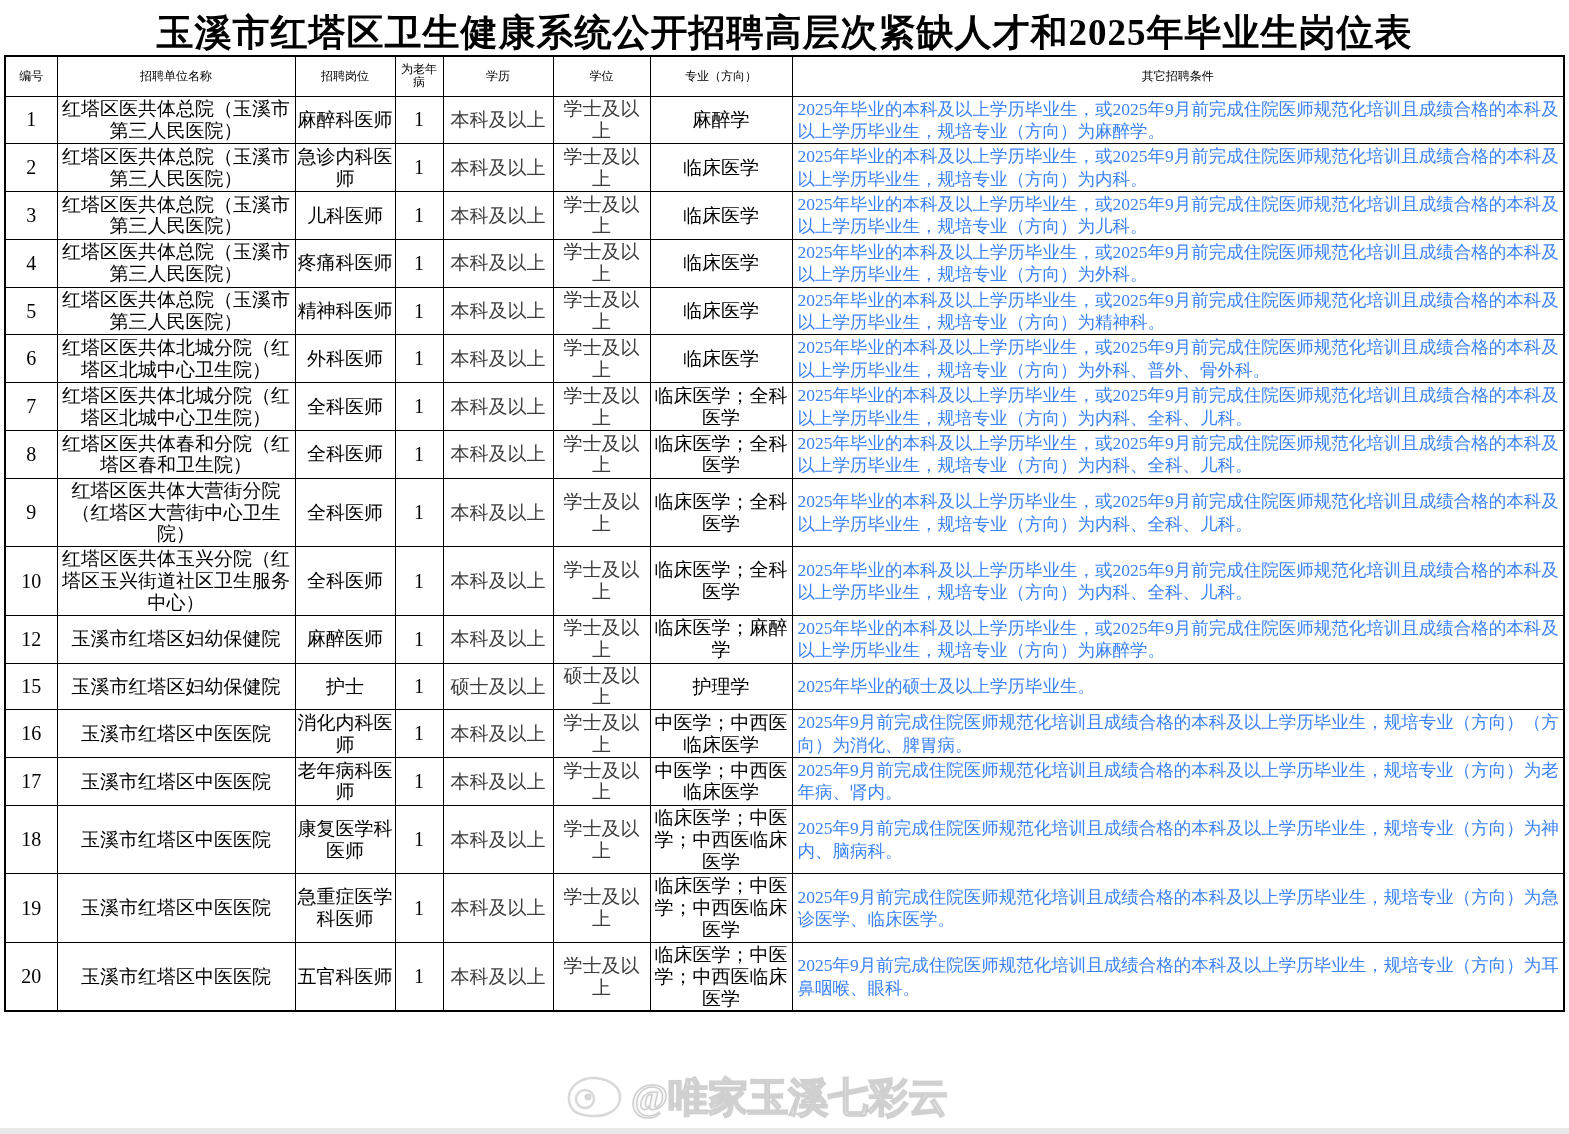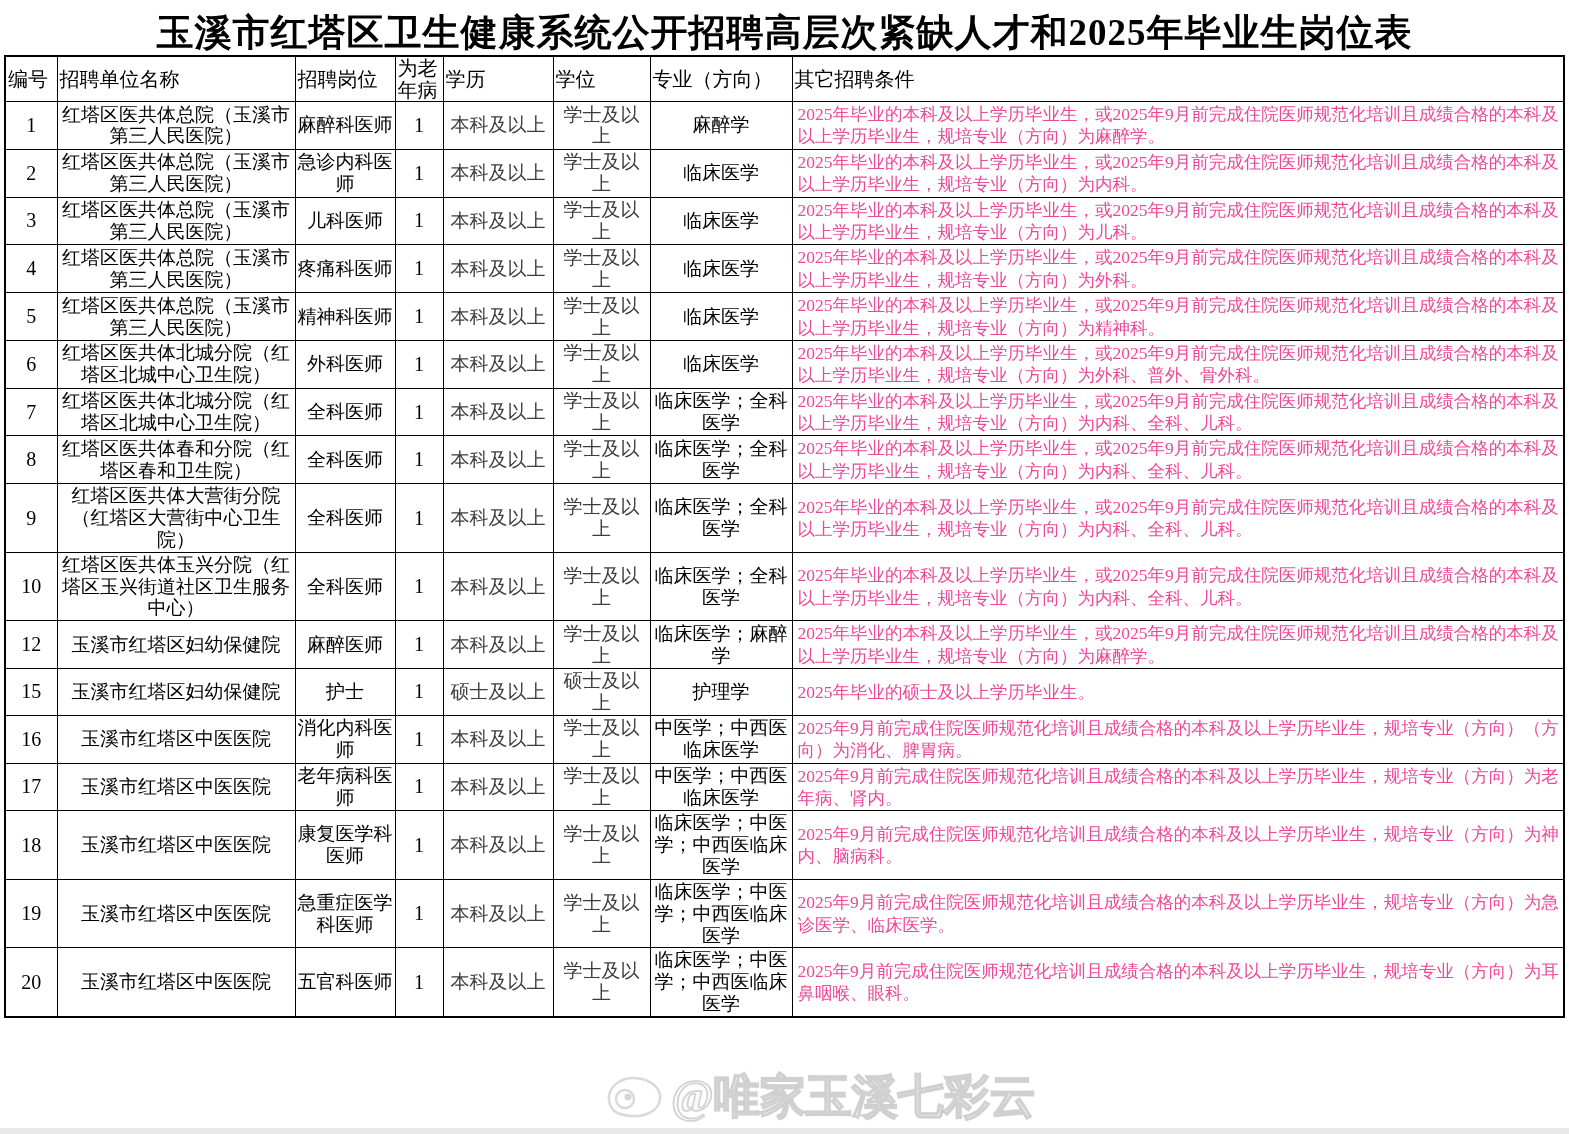--- a/index.html
+++ b/index.html
@@ -13,30 +13,30 @@
   }
   table.positions{
     border-collapse:collapse;table-layout:fixed;
     margin:0 auto;width:1559px;border:2px solid #000;
   }
   .positions th,.positions td{
     border:1px solid #000;overflow:hidden;
     font-weight:normal;vertical-align:middle;
   }
   .positions thead tr{height:40px;}
-  .positions th{font-size:20px;text-align:left;line-height:1.1;padding:0 2px;}
+  .positions th{font-size:12px;text-align:center;line-height:1.1;padding:0 2px;}
   .positions td{font-size:19px;text-align:center;line-height:1.15;padding:1px 2px;}
-  td.c-cond{text-align:left;font-size:17.5px;line-height:1.28;padding:1px 3px 1px 5px;color:#ec4899;}
+  td.c-cond{text-align:left;font-size:17.5px;line-height:1.28;padding:1px 3px 1px 5px;color:#3b82f6;}
   td.c-edu,td.c-deg{color:#3d3d3d;}
   td.c-no,td.c-count{font-size:20px;}
   .watermark{
-    position:absolute;left:605px;top:1066px;height:62px;
+    position:absolute;left:565px;top:1066px;height:62px;
     display:flex;align-items:center;gap:8px;pointer-events:none;
     color:rgba(255,255,255,0.80);
-    font-size:46px;font-weight:bold;white-space:nowrap;
+    font-size:40px;font-weight:bold;white-space:nowrap;
     -webkit-text-stroke:1.5px rgba(175,175,175,0.55);
     text-shadow:0 0 2px rgba(160,160,160,0.35);
   }
   .watermark svg{display:block;}
   .bottom-strip{
     position:absolute;left:0;right:0;bottom:0;height:6px;background:#e9e9e9;
   }
 </style>
 </head>
 <body>

